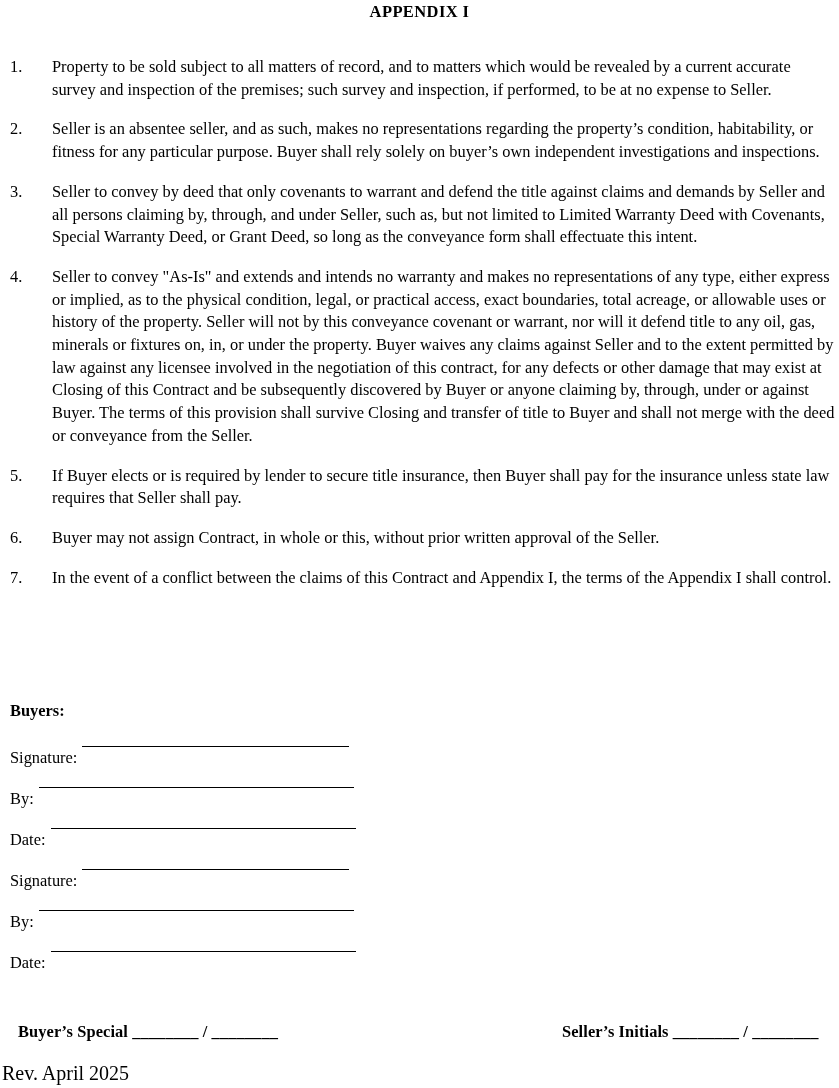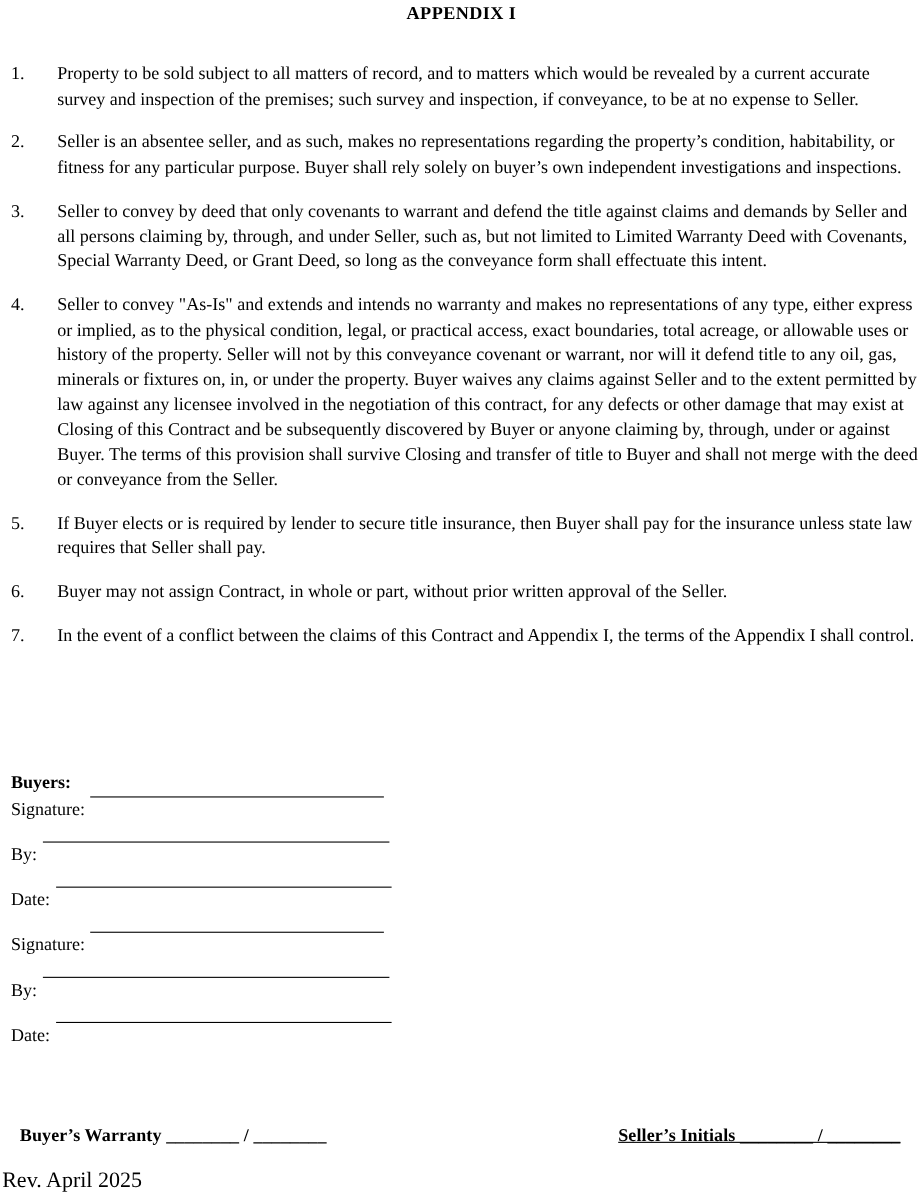--- a/index.html
+++ b/index.html
@@ -67,21 +67,21 @@
   .sig-block {
     position: absolute;
     top: 700px;
     left: 10px;
     width: 420px;
   }
   .sig-heading {
     font-weight: bold;
     font-size: 16.4px;
     line-height: 22px;
-    margin-bottom: 4px;
+    margin-bottom: 26px;
   }
   .sig-row {
     display: flex;
     align-items: flex-start;
     height: 41px;
   }
   .sig-label {
     font-size: 16.4px;
     white-space: nowrap;
     flex: 0 0 auto;
@@ -107,41 +107,41 @@
     height: 24px;
   }
   .initials {
     position: absolute;
     font-weight: bold;
     font-size: 16.4px;
     white-space: nowrap;
     letter-spacing: 0.1px;
   }
   .initials-buyer  { left: 18px; }
-  .initials-seller { left: 562px; text-decoration: underline; }
+  .initials-seller { left: 562px; }
 
   .rev-footer {
     position: absolute;
     top: 1062px;
     left: 2px;
     font-size: 20px;
   }
 </style>
 </head>
 <body>
 
 <div class="page">
 
   <div class="doc-title">APPENDIX I</div>
 
   <div class="clauses">
 
     <div class="clause">
       <span class="clause-num">1.</span>
-      <span class="clause-text">Property to be sold subject to all matters of record, and to matters which would be revealed by a current accurate survey and inspection of the premises; such survey and inspection, if conveyance, to be at no expense to Seller.</span>
+      <span class="clause-text">Property to be sold subject to all matters of record, and to matters which would be revealed by a current accurate survey and inspection of the premises; such survey and inspection, if performed, to be at no expense to Seller.</span>
     </div>
 
     <div class="clause">
       <span class="clause-num">2.</span>
       <span class="clause-text">Seller is an absentee seller, and as such, makes no representations regarding the property’s condition, habitability, or fitness for any particular purpose.  Buyer shall rely solely on buyer’s own independent investigations and inspections.</span>
     </div>
 
     <div class="clause">
       <span class="clause-num">3.</span>
       <span class="clause-text">Seller to convey by deed that only covenants to warrant and defend the title against claims and demands by Seller and all persons claiming by, through, and under Seller, such as, but not limited to Limited Warranty Deed with Covenants, Special Warranty Deed, or Grant Deed, so long as the conveyance form shall effectuate this intent.</span>
@@ -152,21 +152,21 @@
       <span class="clause-text">Seller to convey "As-Is" and extends and intends no warranty and makes no representations of any type, either express or implied, as to the physical condition, legal, or practical access, exact boundaries, total acreage, or allowable uses or history of the property. Seller will not by this conveyance covenant or warrant, nor will it defend title to any oil, gas, minerals or fixtures on, in, or under the property. Buyer waives any claims against Seller and to the extent permitted by law against any licensee involved in the negotiation of this contract, for any defects or other damage that may exist at Closing of this Contract and be subsequently discovered by Buyer or anyone claiming by, through, under or against Buyer. The terms of this provision shall survive Closing and transfer of title to Buyer and shall not merge with the deed or conveyance from the Seller.</span>
     </div>
 
     <div class="clause">
       <span class="clause-num">5.</span>
       <span class="clause-text">If Buyer elects or is required by lender to secure title insurance, then Buyer shall pay for the insurance unless state law requires that Seller shall pay.</span>
     </div>
 
     <div class="clause">
       <span class="clause-num">6.</span>
-      <span class="clause-text">Buyer may not assign Contract, in whole or part, without prior written approval of the Seller.</span>
+      <span class="clause-text">Buyer may not assign Contract, in whole or this, without prior written approval of the Seller.</span>
     </div>
 
     <div class="clause">
       <span class="clause-num">7.</span>
       <span class="clause-text">In the event of a conflict between the claims of this Contract and Appendix I, the terms of the Appendix I shall control.</span>
     </div>
 
   </div>
 
   <div class="sig-block">
@@ -199,19 +199,19 @@
     </div>
 
     <div class="sig-row">
       <span class="sig-label">Date:</span>
       <span class="sig-line w-date"></span>
     </div>
 
   </div>
 
   <div class="initials-row">
-    <span class="initials initials-buyer">Buyer’s Warranty ________ / ________</span>
+    <span class="initials initials-buyer">Buyer’s Special ________ / ________</span>
     <span class="initials initials-seller">Seller’s Initials ________ / ________</span>
   </div>
 
   <div class="rev-footer">Rev. April 2025</div>
 
 </div>
 
 </body></html>

